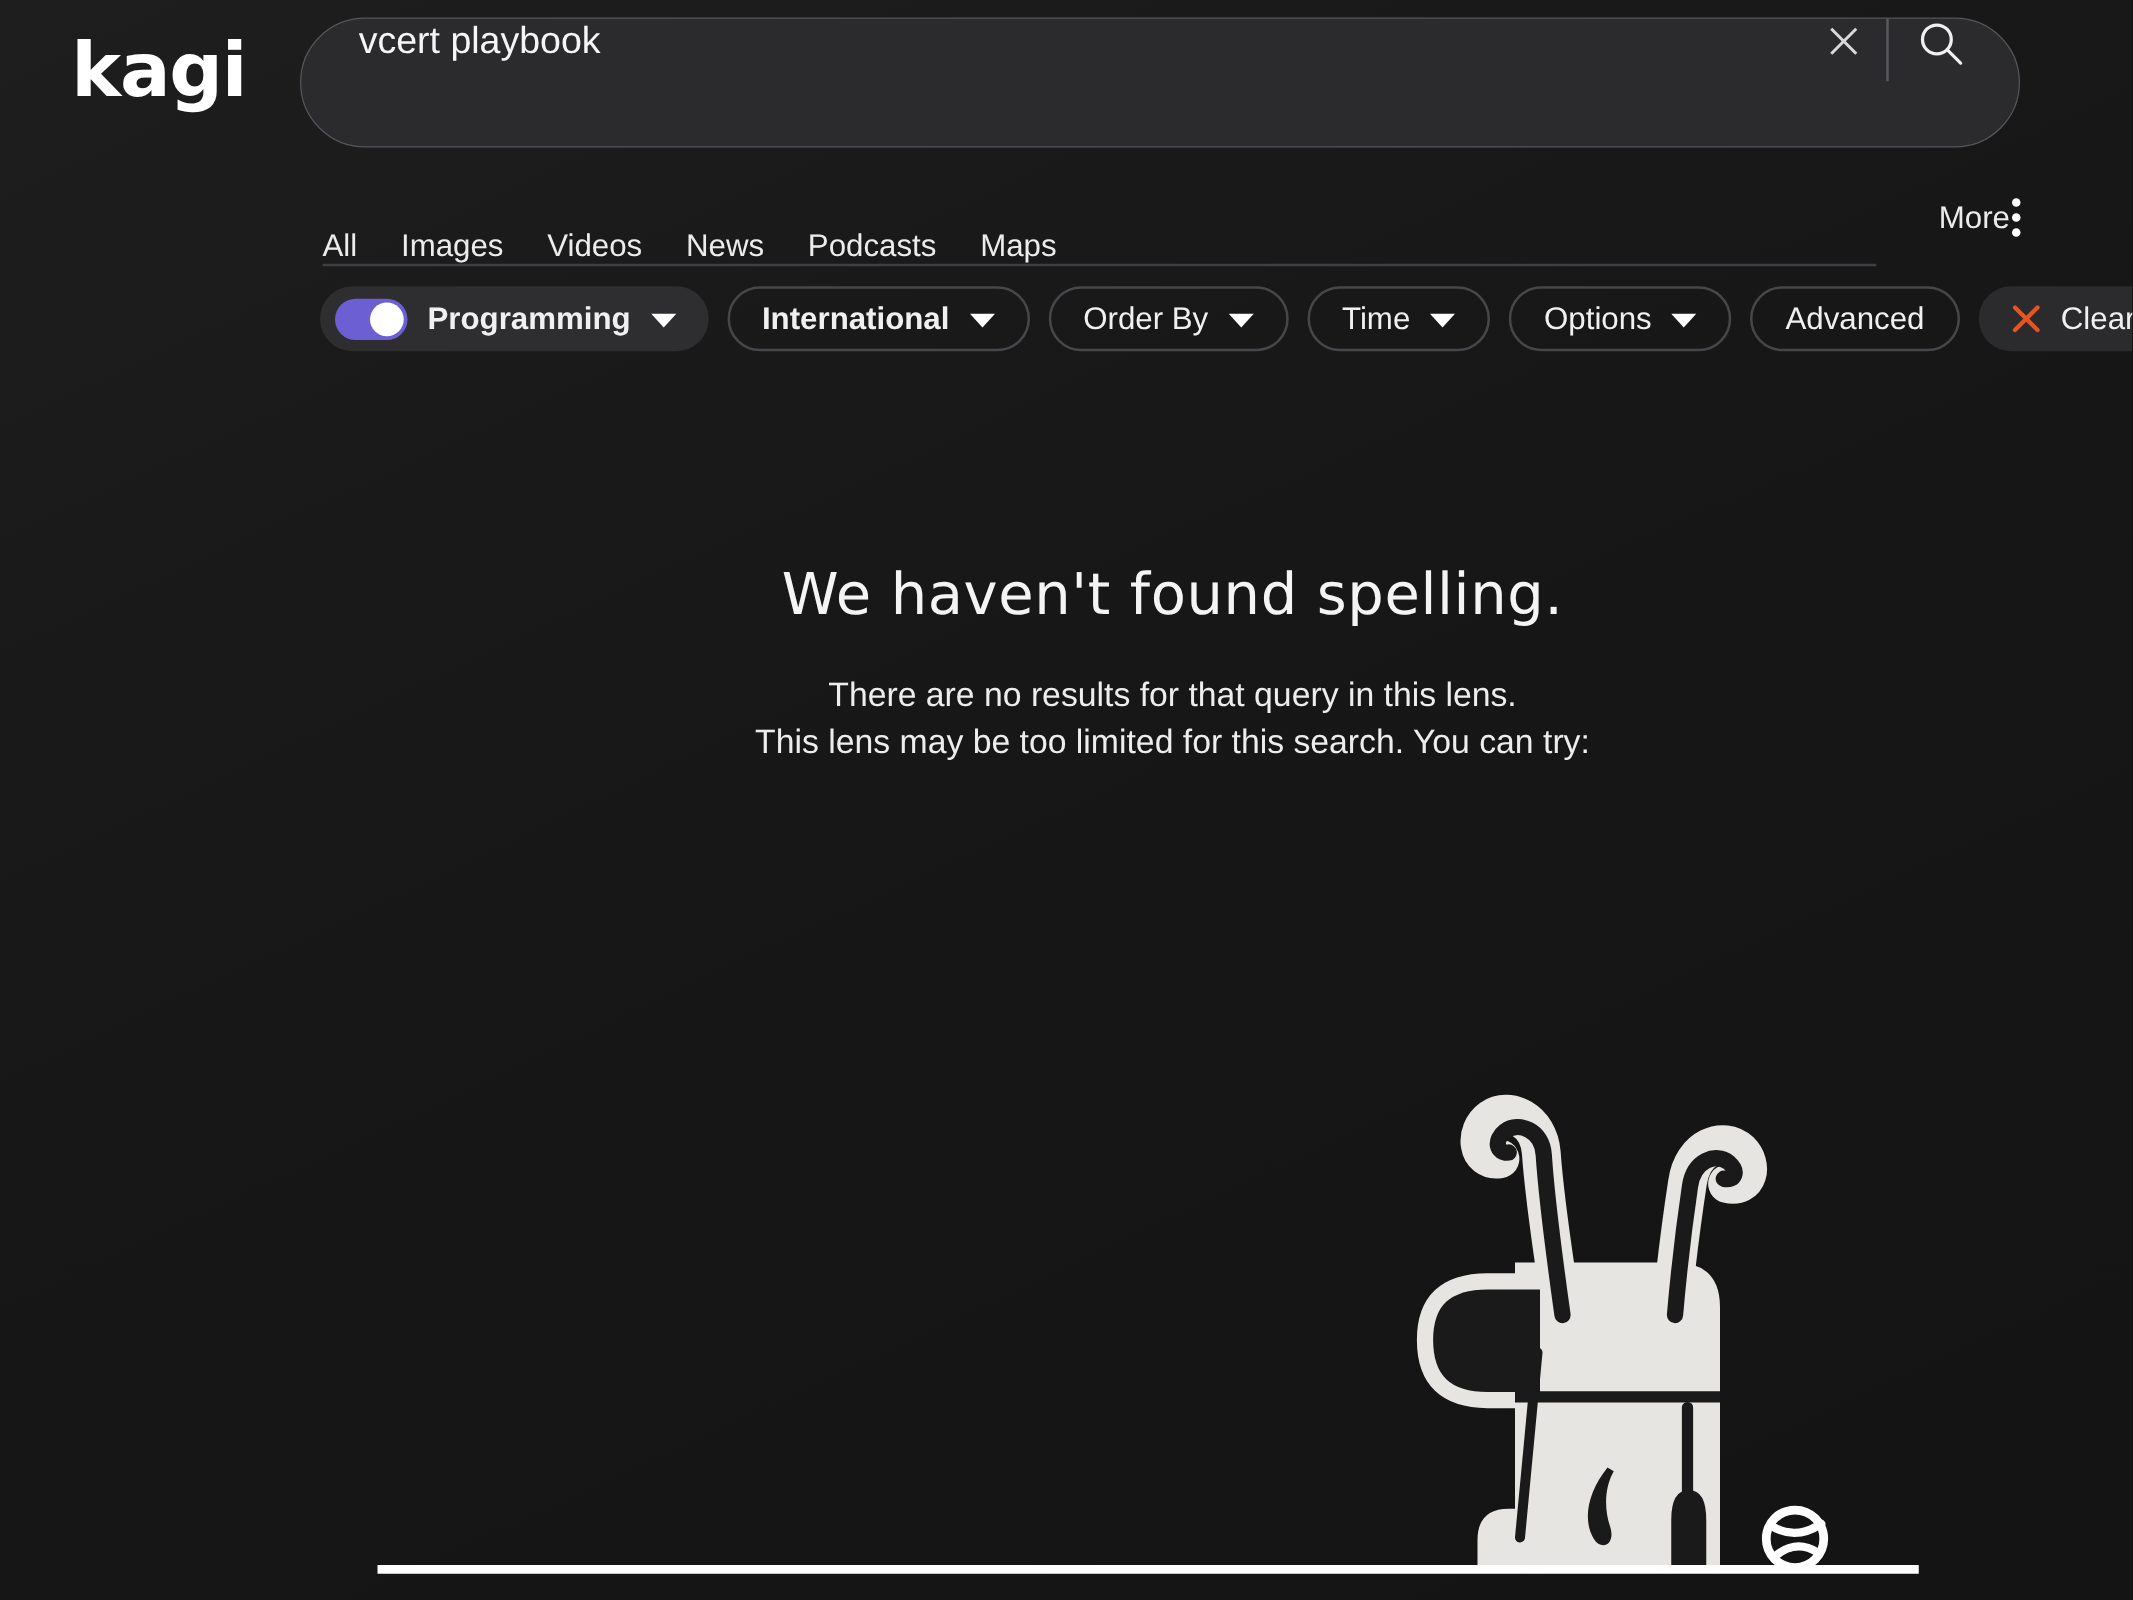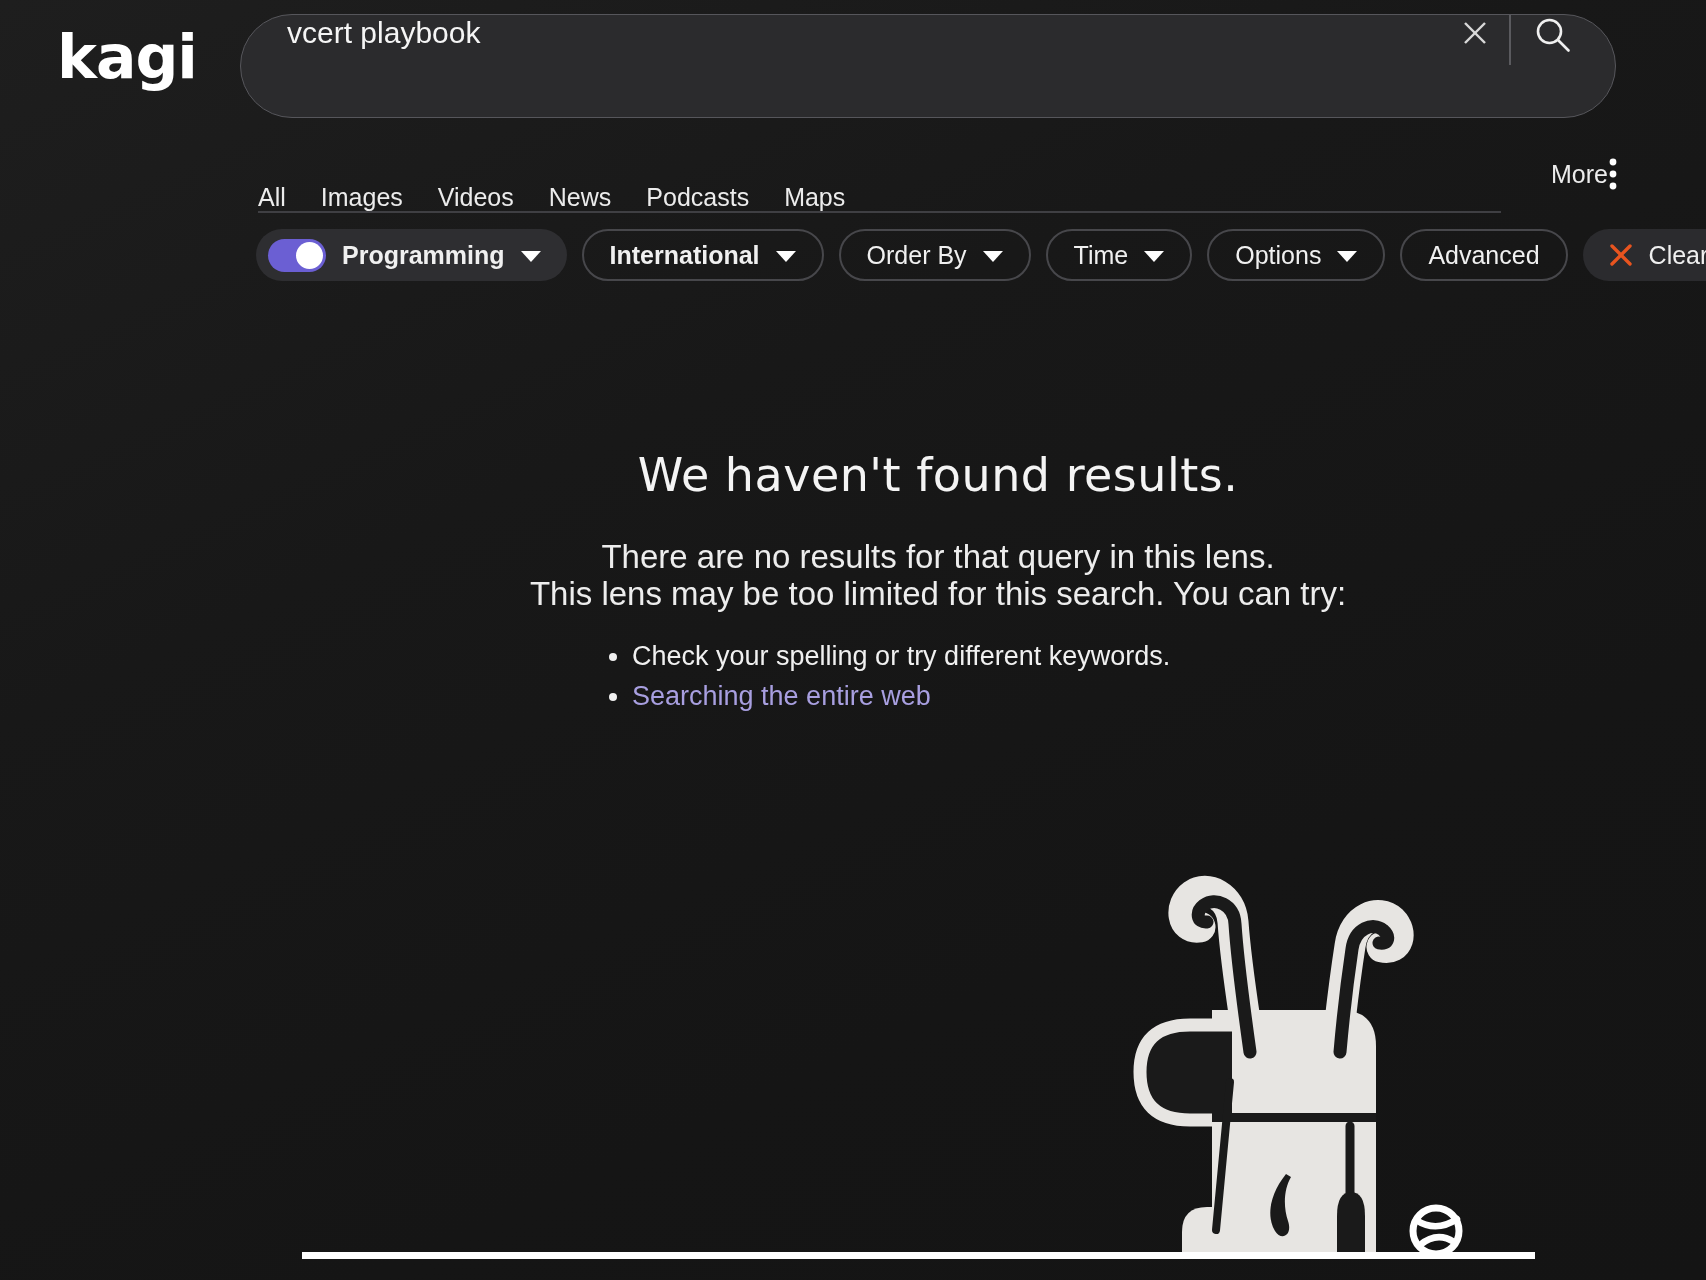--- a/index.html
+++ b/index.html
@@ -43,21 +43,21 @@
   .toggle{width:58px;height:33px;border-radius:17px;background:#6b5fd3;
     position:relative;margin-right:16px;flex:none;cursor:pointer;}
   .knob{position:absolute;right:3px;top:3px;width:27px;height:27px;border-radius:50%;
     background:#ffffff;}
   .clearchip{margin-left:auto;background:#2b2b2e;border:none;padding:0 40px 0 24px;}
   .clearchip svg{margin-right:14px;}
   
   .nores{position:absolute;left:258px;top:438px;width:1360px;text-align:center;}
   .nores h1{margin:10px 0 36px 0;font-family:"DejaVu Sans",sans-serif;font-weight:400;
     font-size:46px;letter-spacing:0.5px;color:#f4f4f4;}
-  .nores p{margin:0;font-size:33px;line-height:37px;color:#ededed;}
+  .nores p{margin:0;font-size:27px;line-height:37px;color:#ededed;}
   .nores ul{width:640px;margin:24px auto 0 auto;padding:0 0 0 28px;text-align:left;
     font-size:27px;line-height:40px;color:#f0f0f0;}
   .nores ul li{margin:0;}
   .weblink{color:#a89fe0;cursor:pointer;text-decoration:none;}
   
   .baseline{position:absolute;left:302px;top:1252px;width:1233px;height:7px;background:#ffffff;}
   .dog{position:absolute;left:1040px;top:870px;width:560px;height:392px;}
 </style>
 </head>
 <body>
@@ -137,31 +137,23 @@
     <div class="chip clearchip">
       <svg width="28" height="28" viewBox="0 0 28 28">
         <line x1="5" y1="5" x2="23" y2="23" stroke="#e8541f" stroke-width="3.4" stroke-linecap="round"></line>
         <line x1="23" y1="5" x2="5" y2="23" stroke="#e8541f" stroke-width="3.4" stroke-linecap="round"></line>
       </svg>
       <span>Clear</span>
     </div>
   </div>
 
   <div class="nores">
-    <h1>We haven't found results.</h1>
+    <h1>We haven't found spelling.</h1>
     <p>There are no results for that query in this lens.</p>
     <p>This lens may be too limited for this search. You can try:</p>
-    <ul>
-      <li>
-        <span>Check your spelling or try different keywords.</span>
-      </li>
-      <li>
-        <a class="weblink">Searching the entire web</a>
-      </li>
-    </ul>
   </div>
 
   <div class="baseline"></div>
 
   <svg class="dog" viewBox="0 0 560 392">
 
     <path d="M208,170 C200,118 195,80 193,52 C191,26 167,15 153,25 C139,35 141,60 160,57" stroke="#e7e5e2" stroke-width="31" fill="none" stroke-linecap="round"></path>
     <path d="M298,170 C302,132 306,102 310,76 C314,47 339,39 352,51 C363,62 359,81 342,77" stroke="#e7e5e2" stroke-width="31" fill="none" stroke-linecap="round"></path>
 
     <path d="M172,140 L300,140 Q336,140 336,176 L336,382 L172,382 Z" fill="#e7e5e2"></path>

